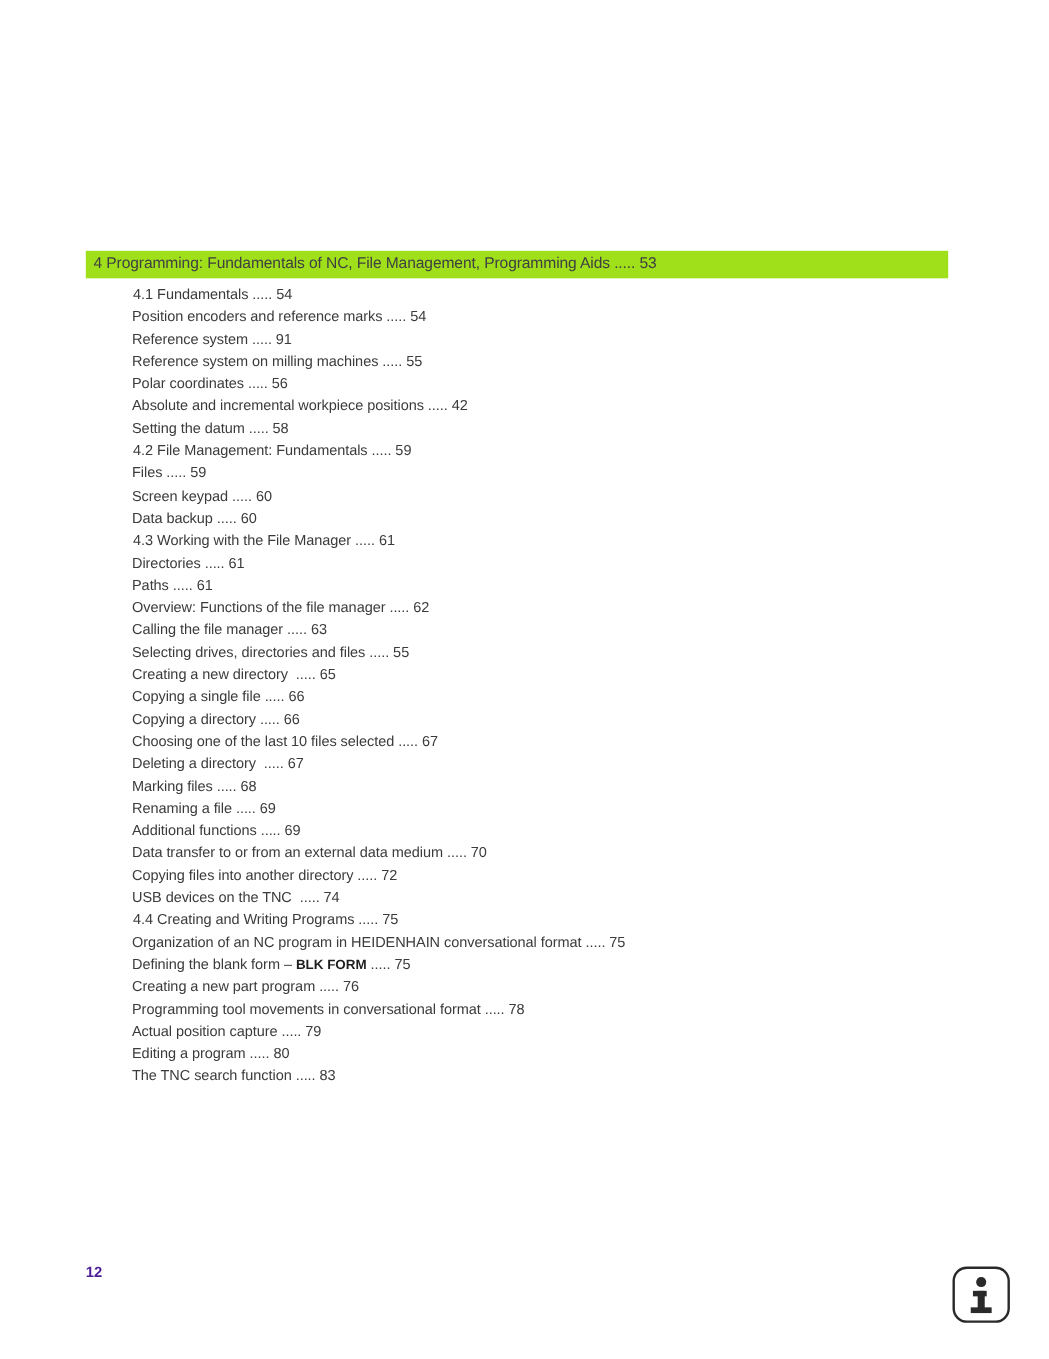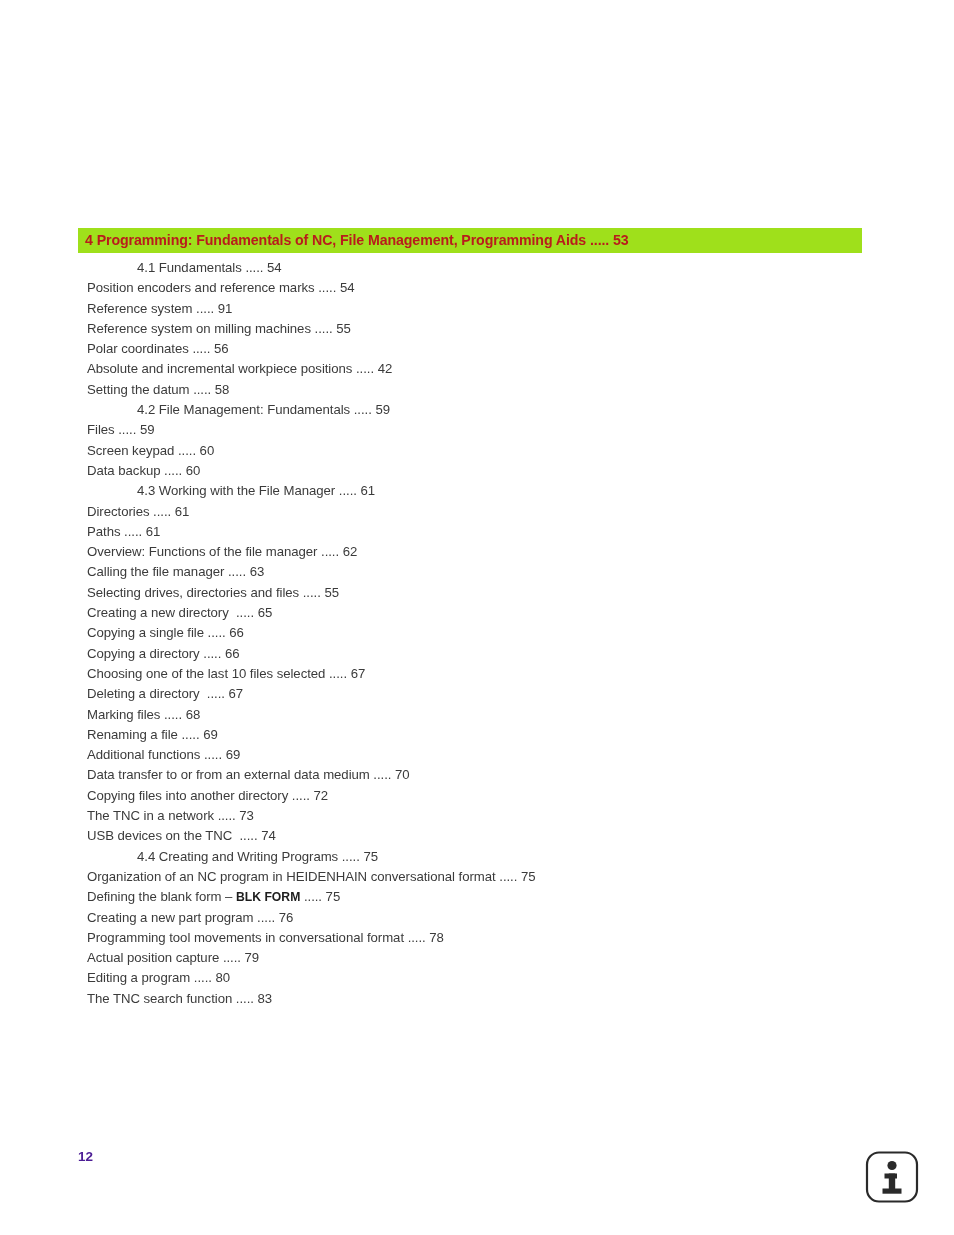--- a/index.html
+++ b/index.html
@@ -30,22 +30,22 @@
     width: 784px;
     height: 25px;
     background: #9FE01B;
     display: flex;
     align-items: center;
     box-sizing: border-box;
     padding-left: 7px;
   }
   .chapter-band .chapter-title {
     font-size: 14.2px;
-    font-weight: bold;
-    color: #b91c1c;
+    font-weight: normal;
+    color: #404040;
     letter-spacing: -0.1px;
     white-space: pre;
     line-height: 1;
   }
 
   
   .toc {
     position: absolute;
     left: 0;
     top: 258px;
@@ -54,24 +54,23 @@
   .toc-row {
     height: 20.3px;
     line-height: 20.3px;
     font-size: 13.2px;
     color: #3b3b3b;
     white-space: pre;
     letter-spacing: -0.05px;
   }
   .toc-row.level-1 {
     padding-left: 121px;
-    margin-left: 16px;
   }
   .toc-row.level-2 {
-    padding-left: 87px;
+    padding-left: 120px;
   }
   .toc-row .mono {
     font-family: Liberation Sans, sans-serif;
     font-weight: bold;
     font-size: 12.2px;
     color: #1d1d1d;
     letter-spacing: 0px;
   }
 
   
@@ -128,21 +127,20 @@
       <div class="toc-row level-2"><span>Creating a new directory  ..... 65</span></div>
       <div class="toc-row level-2"><span>Copying a single file ..... 66</span></div>
       <div class="toc-row level-2"><span>Copying a directory ..... 66</span></div>
       <div class="toc-row level-2"><span>Choosing one of the last 10 files selected ..... 67</span></div>
       <div class="toc-row level-2"><span>Deleting a directory  ..... 67</span></div>
       <div class="toc-row level-2"><span>Marking files ..... 68</span></div>
       <div class="toc-row level-2"><span>Renaming a file ..... 69</span></div>
       <div class="toc-row level-2"><span>Additional functions ..... 69</span></div>
       <div class="toc-row level-2"><span>Data transfer to or from an external data medium ..... 70</span></div>
       <div class="toc-row level-2"><span>Copying files into another directory ..... 72</span></div>
-      <div class="toc-row level-2"><span>The TNC in a network ..... 73</span></div>
       <div class="toc-row level-2"><span>USB devices on the TNC  ..... 74</span></div>
       <div class="toc-row level-1"><span>4.4 Creating and Writing Programs ..... 75</span></div>
       <div class="toc-row level-2"><span>Organization of an NC program in HEIDENHAIN conversational format ..... 75</span></div>
       <div class="toc-row level-2"><span>Defining the blank form – </span><span class="mono">BLK FORM</span><span> ..... 75</span></div>
       <div class="toc-row level-2"><span>Creating a new part program ..... 76</span></div>
       <div class="toc-row level-2"><span>Programming tool movements in conversational format ..... 78</span></div>
       <div class="toc-row level-2"><span>Actual position capture ..... 79</span></div>
       <div class="toc-row level-2"><span>Editing a program ..... 80</span></div>
       <div class="toc-row level-2"><span>The TNC search function ..... 83</span></div>
     </div>

